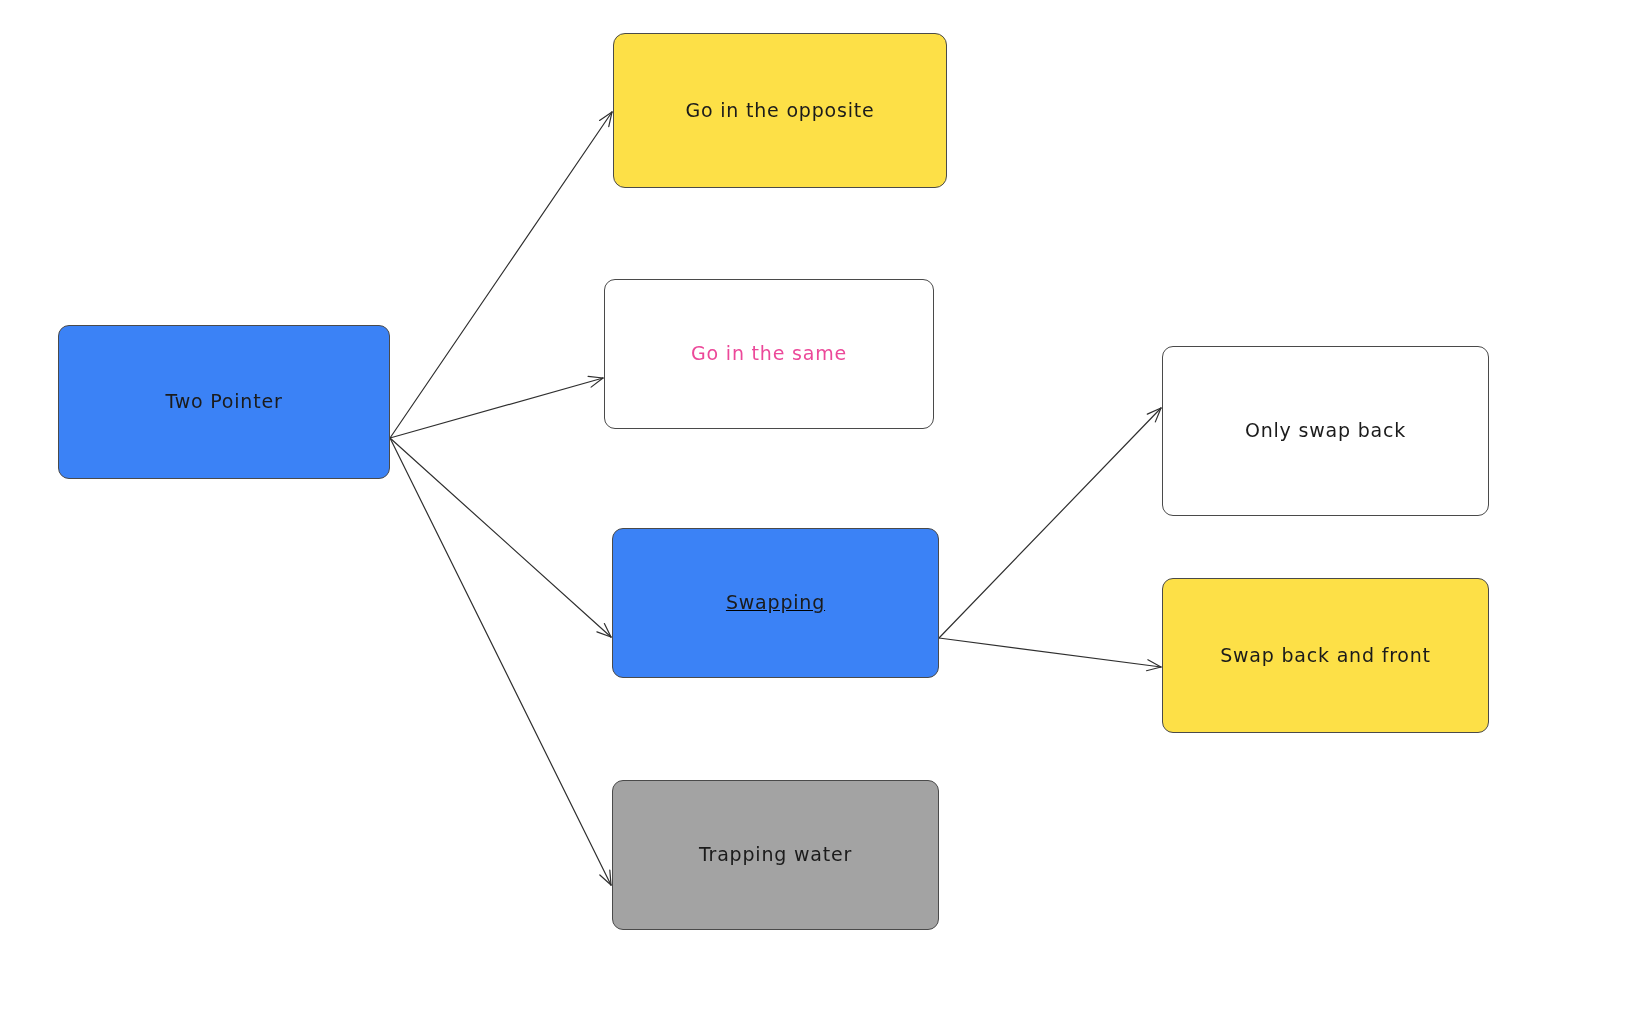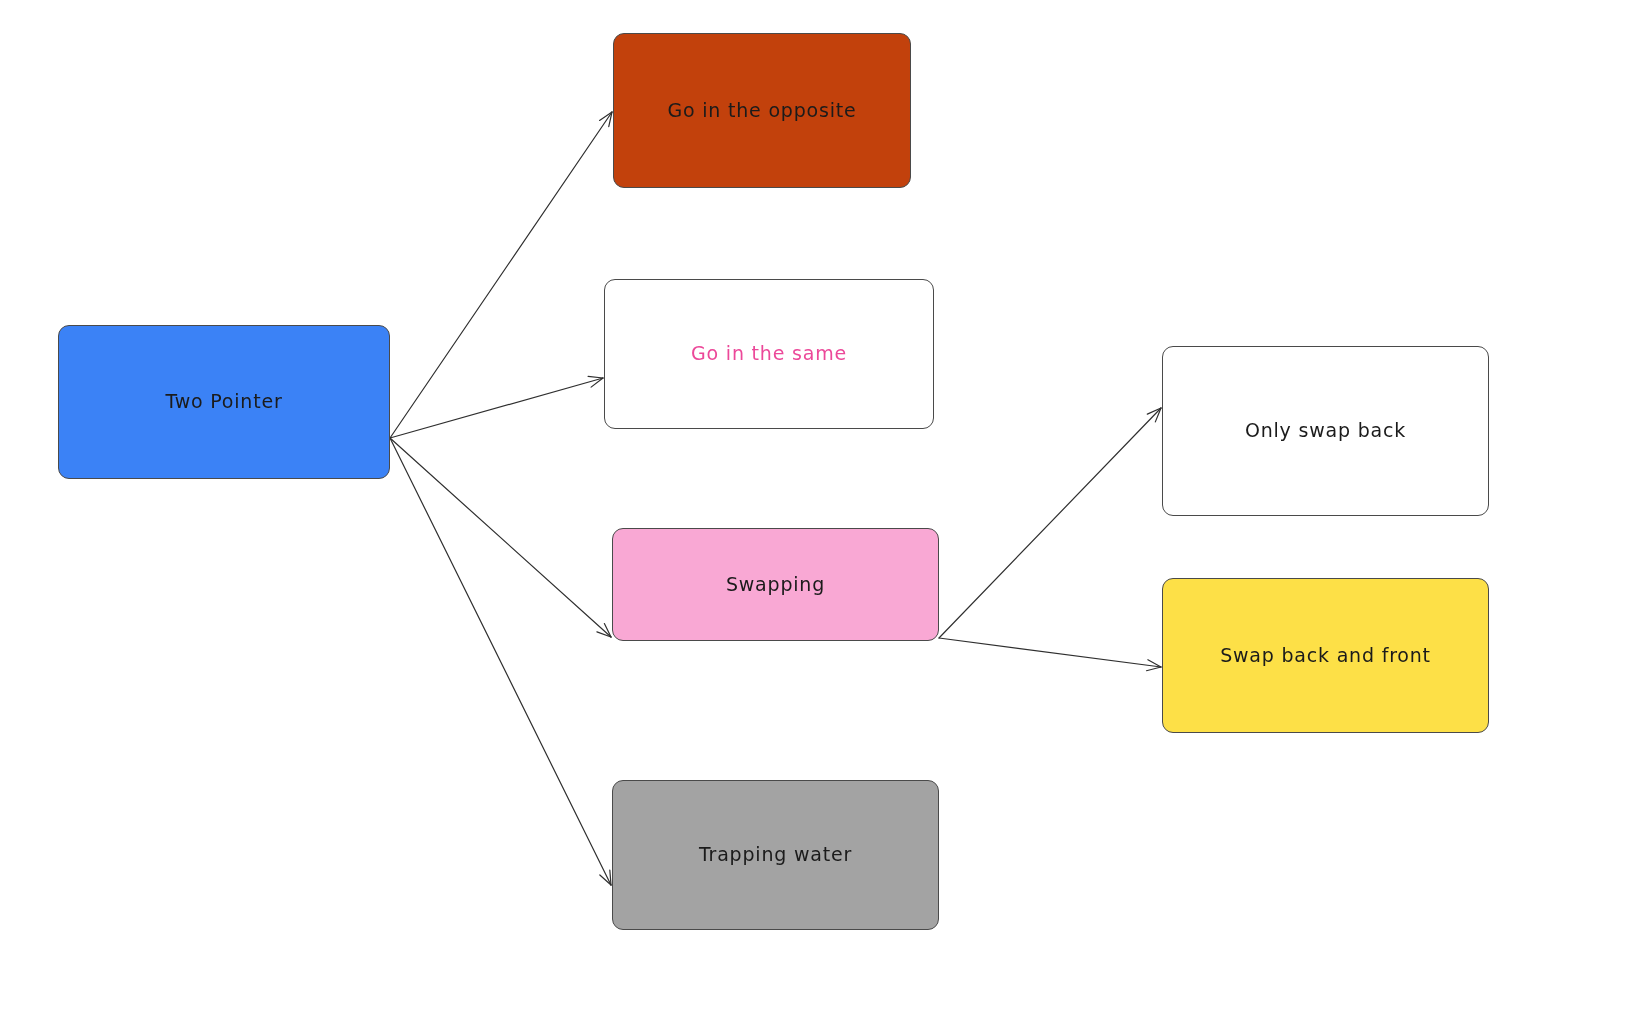--- a/index.html
+++ b/index.html
@@ -84,29 +84,29 @@
         <line x1="939" y1="638" x2="1161" y2="667" stroke="#2f2f2f" stroke-width="1.2" stroke-linecap="round"></line>
         <line x1="1161" y1="667" x2="1146.4667030293217" y2="670.712583892934" stroke="#2f2f2f" stroke-width="1.2" stroke-linecap="round"></line>
         <line x1="1161" y1="667" x2="1147.9080643402465" y2="659.6787145472348" stroke="#2f2f2f" stroke-width="1.2" stroke-linecap="round"></line>
       </g>
     </svg>
 
   <div class="node" style="left: 58px; top: 325px; width: 332px; height: 154px; border-color: rgb(74, 74, 74); background: #3b82f6;">
     <span class="node-label" style="color: rgb(27, 27, 27);">Two Pointer</span>
   </div>
 
-  <div class="node" style="left: 613px; top: 33px; width: 298px; height: 155px; border-color: rgb(74, 74, 74); background: #c2410c;">
+  <div class="node" style="left: 613px; top: 33px; width: 334px; height: 155px; border-color: rgb(74, 74, 74); background: #fde047; border-radius: 12px;">
     <span class="node-label" style="color: rgb(27, 27, 27);">Go in the opposite</span>
   </div>
 
   <div class="node" style="left: 604px; top: 279px; width: 330px; height: 150px; border-color: rgb(74, 74, 74); background: rgb(255, 255, 255);">
     <span class="node-label" style="color: #ec4899;">Go in the same</span>
   </div>
 
-  <div class="node" style="left: 612px; top: 528px; width: 327px; height: 113px; border-color: rgb(74, 74, 74); background: #f9a8d4;">
+  <div class="node" style="left: 612px; top: 528px; width: 327px; height: 150px; border-color: rgb(74, 74, 74); background: #3b82f6; text-decoration: underline;">
     <span class="node-label" style="color: rgb(27, 27, 27);">Swapping</span>
   </div>
 
   <div class="node" style="left: 612px; top: 780px; width: 327px; height: 150px; border-color: rgb(74, 74, 74); background: #a3a3a3;">
     <span class="node-label" style="color: rgb(27, 27, 27);">Trapping water</span>
   </div>
 
   <div class="node" style="left: 1162px; top: 346px; width: 327px; height: 170px; border-color: rgb(74, 74, 74); background: rgb(255, 255, 255);">
     <span class="node-label" style="color: rgb(27, 27, 27);">Only swap back</span>
   </div>

